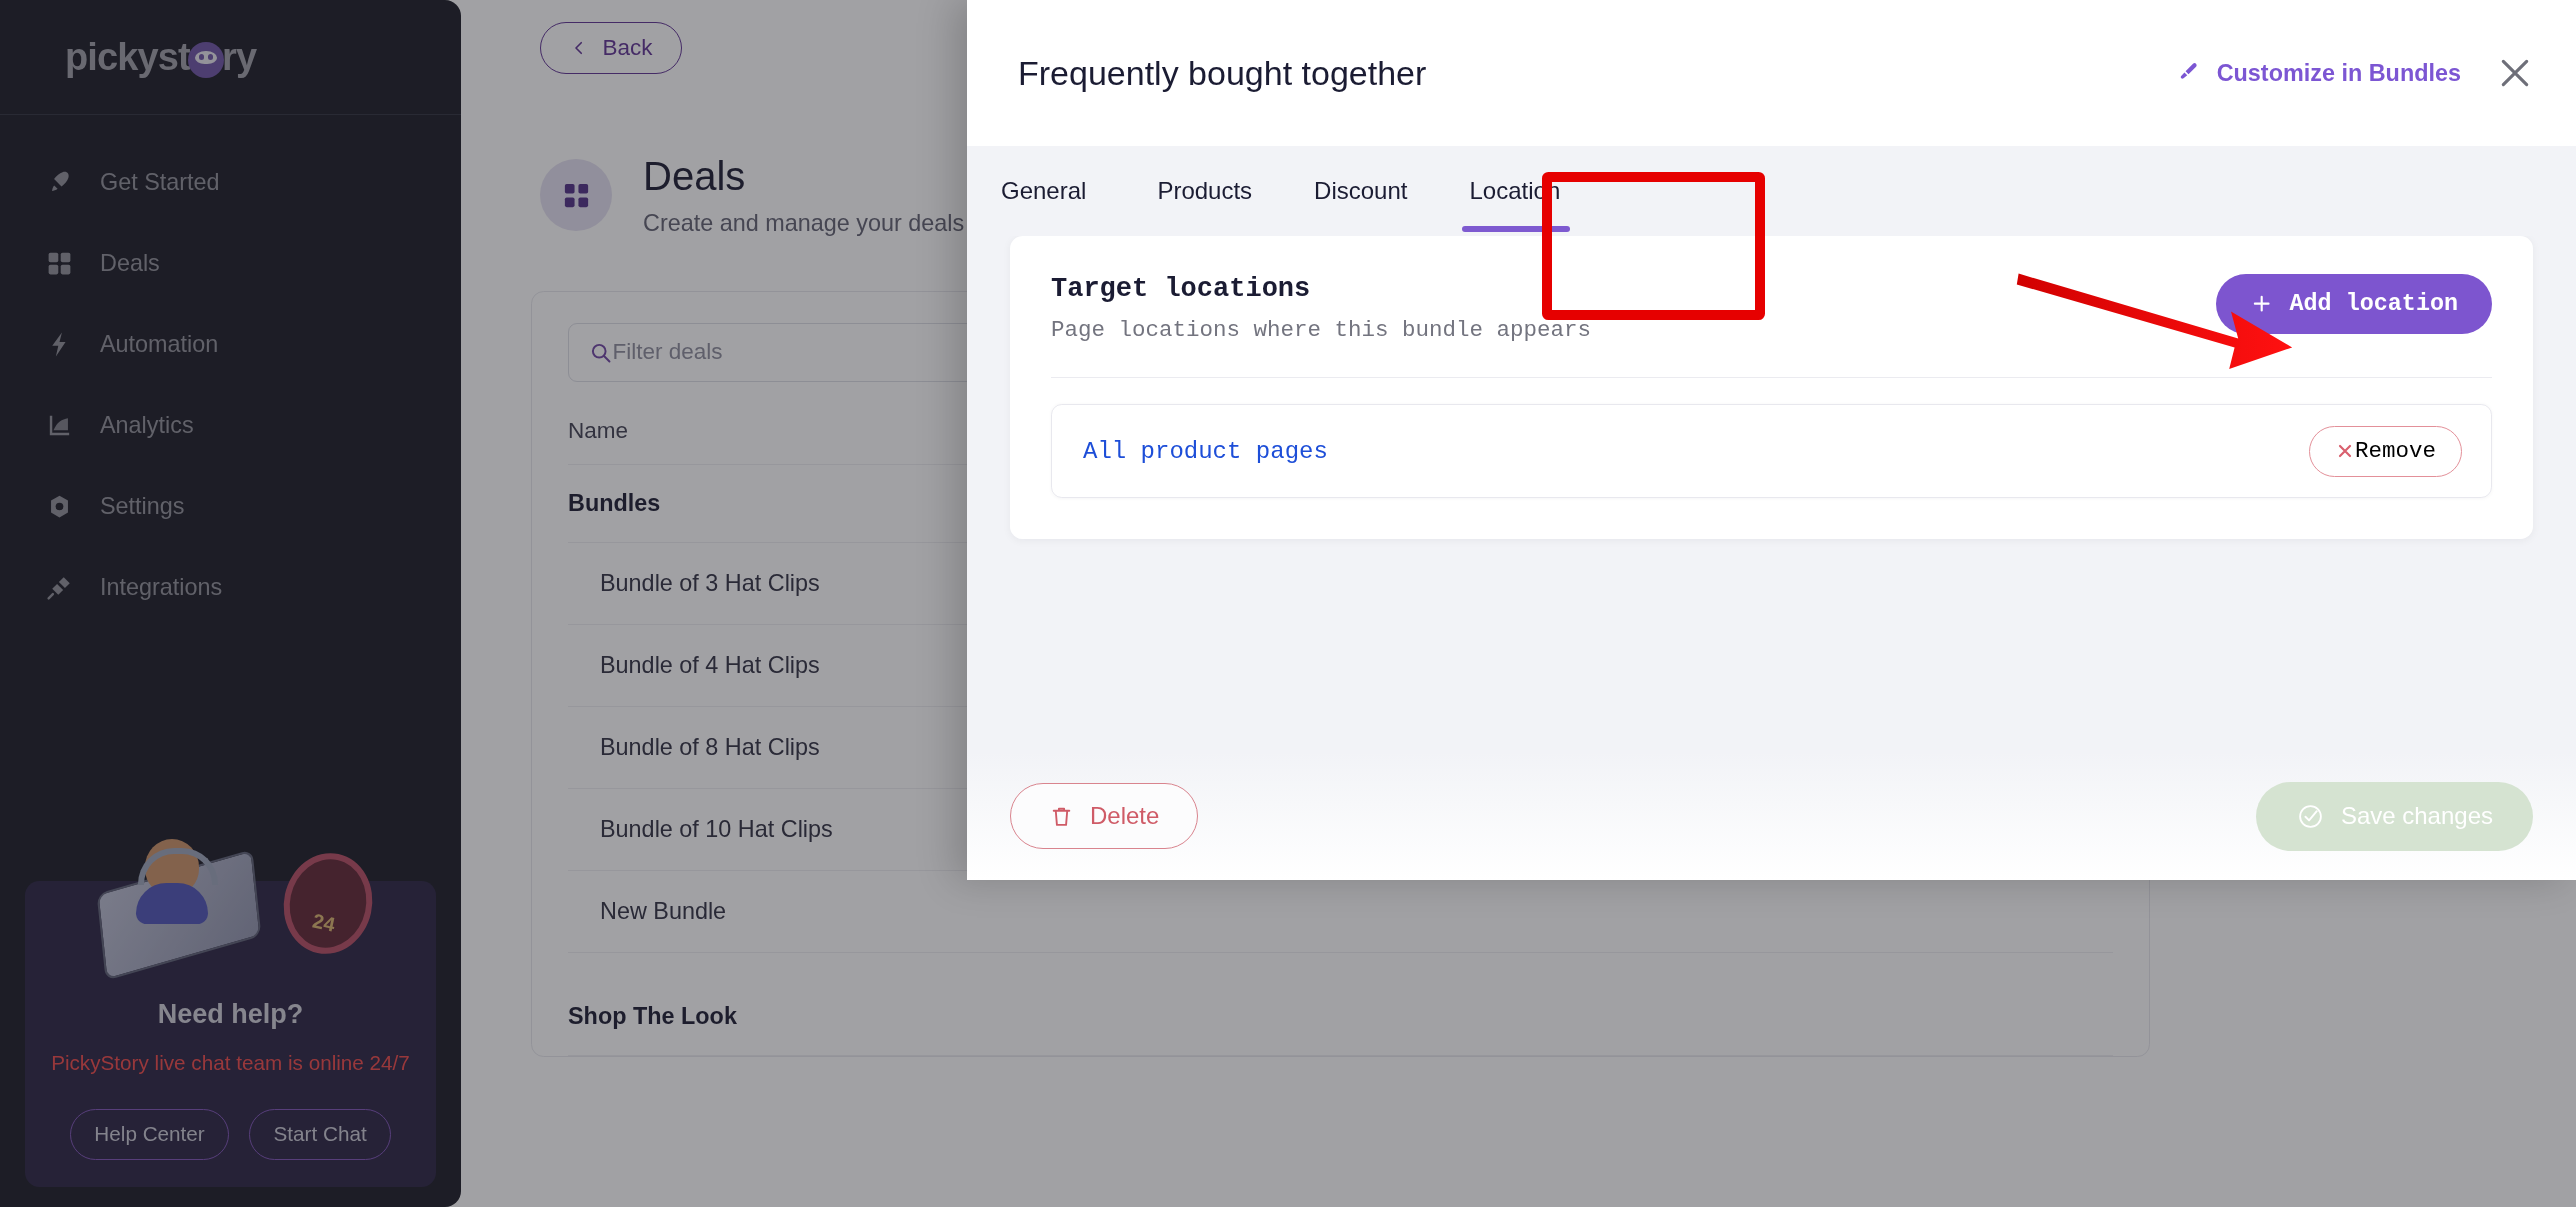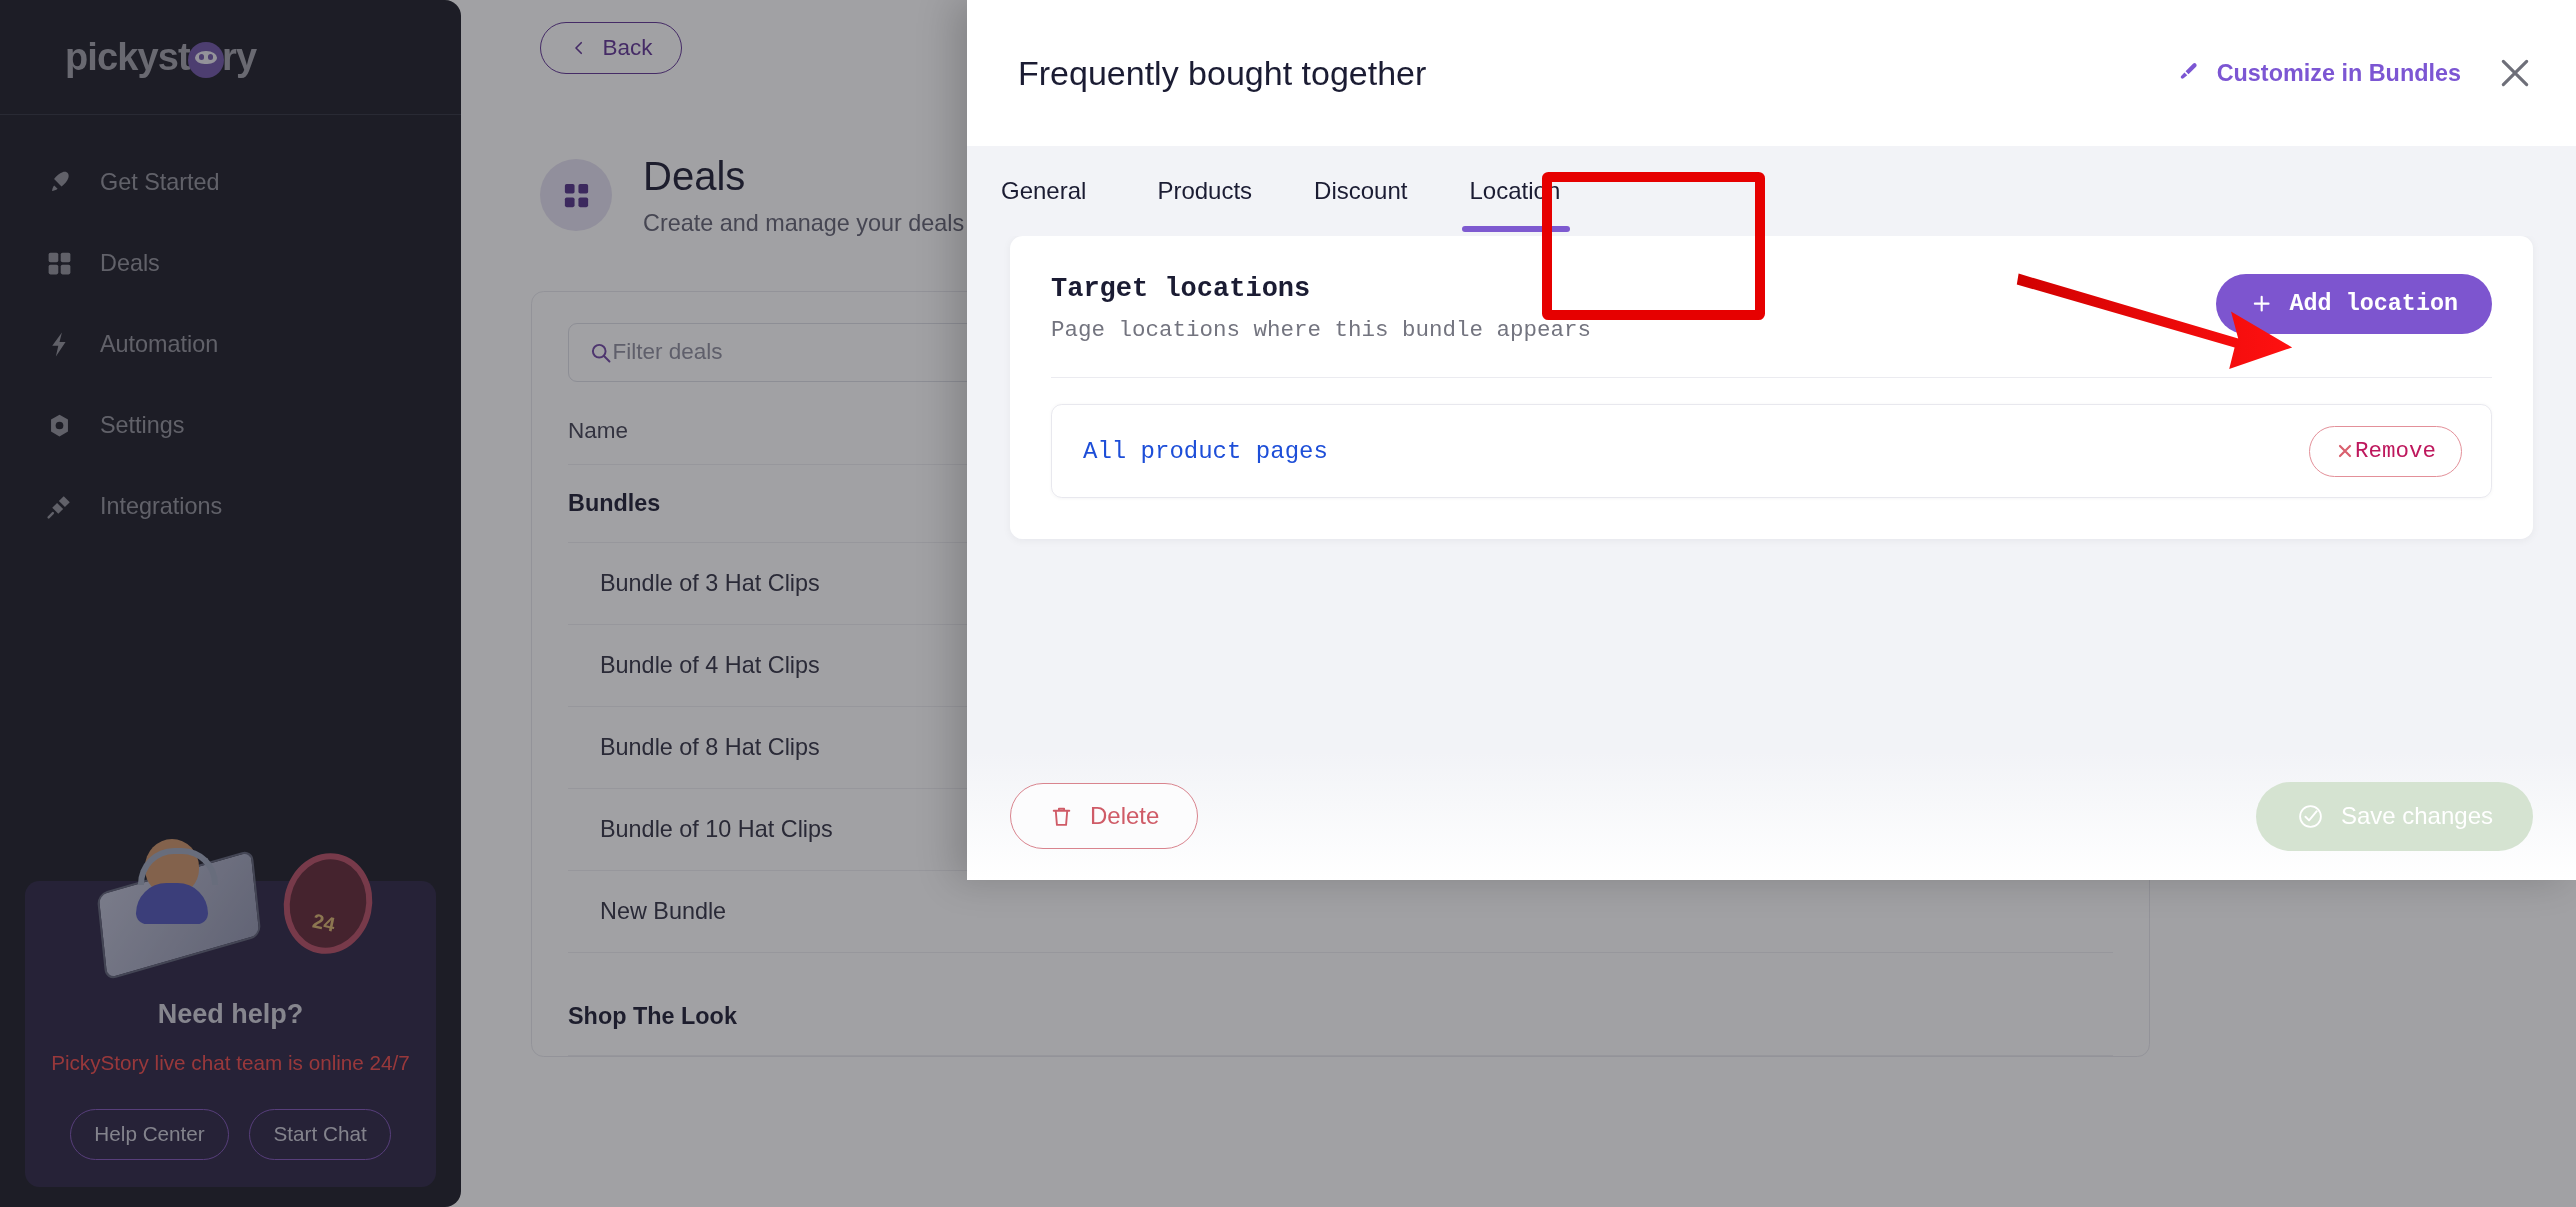--- a/index.html
+++ b/index.html
@@ -171,21 +171,21 @@
   .divider { height: 0.9px; background: #ebebf0; margin: 34px 0 27px; }
   .loc-row {
     border: 0.9px solid #e8e8ee; border-radius: 10.8px; height: 94px;
     display: flex; align-items: center; padding: 0 29px 0 31px;
     box-shadow: 0 0.9px 3.6px rgba(20,20,40,0.04);
   }
   .loc-name { font-size: 24px; color: #1d4ed8; }
   .remove-btn {
     margin-left: auto; display: inline-flex; align-items: center; gap: 0;
     border: 0.9px solid #e39099; border-radius: 36px; background: #fff;
-    color: #be185d; font-size: 22.5px; padding: 11.7px 25px; cursor: pointer;
+    color: #000000; font-size: 22.5px; padding: 11.7px 25px; cursor: pointer;
     font-family: inherit;
   }
 
   .modal-footer {
     height: 128px; display: flex; align-items: center; padding: 0 43px;
     background: linear-gradient(180deg, rgba(242,243,247,0) 0%, #f7f8fa 40%, #ffffff 100%);
   }
   .delete-btn {
     display: inline-flex; align-items: center; gap: 16px;
     border: 0.9px solid #d9848e; border-radius: 36px; background: #fcfcfd;
@@ -291,20 +291,29 @@
 
         <div class="nav-item">
           <span class="nav-ico">
             <svg viewBox="0 0 24 24">
                 <path d="M14 2 L6 13 h5 l-2 9 8-12h-5z"></path>
               </svg>
           </span>
           <span>Automation</span>
         </div>
 
+        <div class="nav-item">
+          <span class="nav-ico">
+            <svg viewBox="0 0 24 24">
+                <path d="M4 4v16h16v-2H6V4z"></path>
+                <path d="M7 16c3-7 7-9 12-10v10z" opacity="0.85"></path>
+              </svg>
+          </span>
+          <span>Analytics</span>
+        </div>
 
         <div class="nav-item">
           <span class="nav-ico">
             <svg viewBox="0 0 24 24">
                 <path d="M12 3 19 7 19 17 12 21 5 17 5 7z"></path>
                 <circle cx="12" cy="12" r="3.2" fill="#14151f"></circle>
               </svg>
           </span>
           <span>Settings</span>
         </div>

